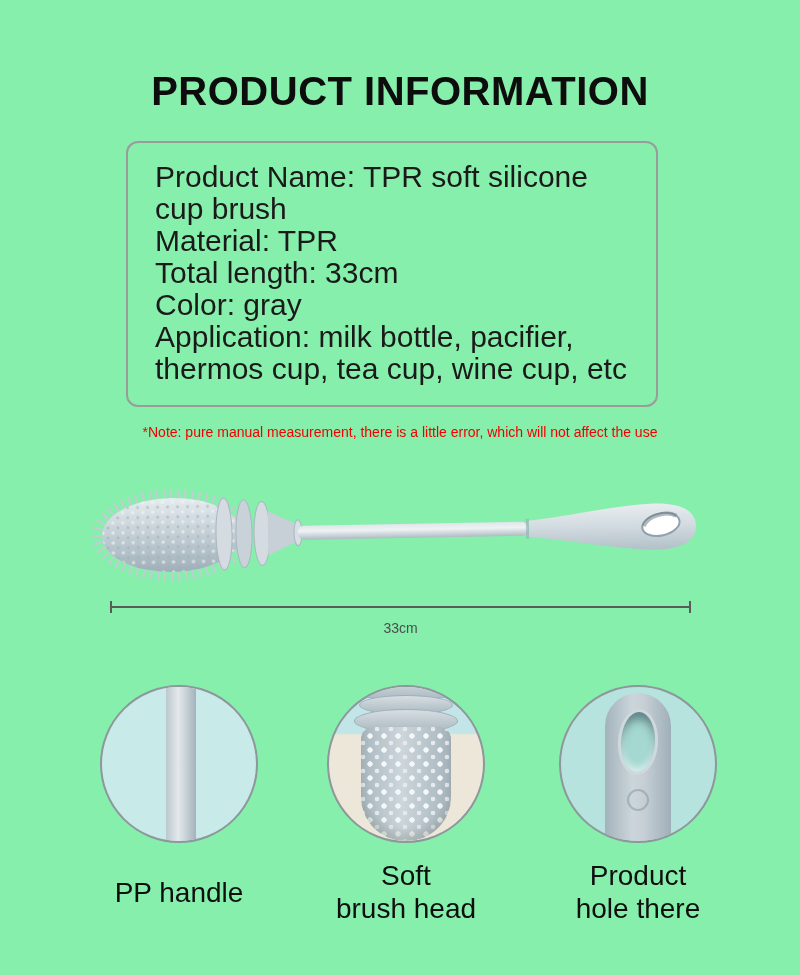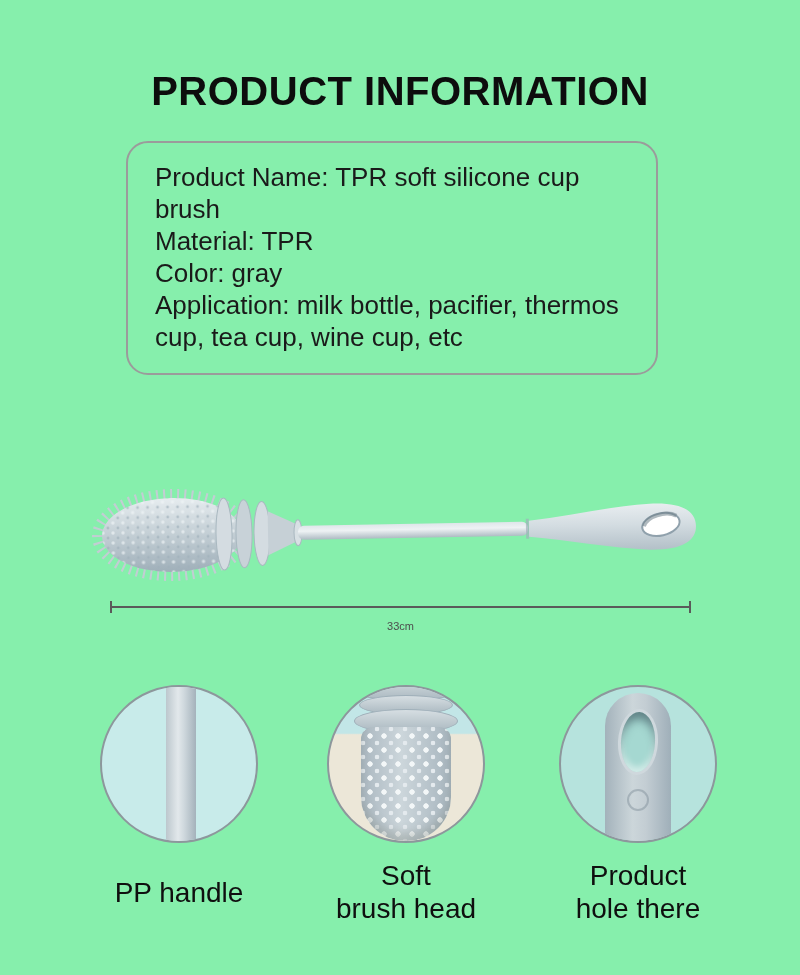--- a/index.html
+++ b/index.html
@@ -7,23 +7,23 @@
     position:relative; width:800px; height:975px; background:#86efac;
     font-family:"Liberation Sans", sans-serif; color:#111; overflow:hidden;
   }
   .title {
     position:absolute; top:42px; left:0; width:100%;
     text-align:center; font-size:40px; font-weight:bold; color:#0d0d0d;
     letter-spacing:0.5px;
   }
   .info-box {
     position:absolute; left:126px; top:141px; width:532px; box-sizing:border-box;
-    border:2px solid #9b9b9b; border-radius:22px;
+    border:2px solid #9b9b9b; border-radius:12px;
     padding:18px 26px 20px 27px;
-    font-size:26px; line-height:32px; color:#1a1a1a;
+    font-size:30px; line-height:32px; color:#1a1a1a;
   }
   .info-line { display:block; }
   .note {
     position:absolute; top:424px; left:0; width:100%;
     text-align:center; font-size:14px; color:#f20000;
   }
   .brush-figure { position:absolute; top:465px; left:0; width:800px; height:140px; }
   .dimension {
     position:absolute; top:601px; left:110px; width:581px; height:50px;
   }
@@ -31,21 +31,21 @@
     position:absolute; top:5px; left:0; width:100%; height:0;
     border-top:2px solid #5a5a5a;
   }
   .dimension .dim-tick {
     position:absolute; top:0; width:2px; height:12px; background:#5a5a5a;
   }
   .dimension .dim-tick.left { left:0; }
   .dimension .dim-tick.right { right:0; }
   .dimension .dim-label {
     position:absolute; top:19px; left:0; width:100%; text-align:center;
-    font-size:11px; color:#4d4d4d;
+    font-size:14px; color:#4d4d4d;
   }
   .feature-col { position:absolute; top:685px; width:220px; }
   .feature-col.c1 { left:69px; }
   .feature-col.c2 { left:296px; }
   .feature-col.c3 { left:528px; }
   .feature-circle {
     position:relative; width:158px; height:158px; margin:0 auto;
     border:2px solid #8d979c; border-radius:50%;
     box-sizing:border-box; overflow:hidden;
   }
@@ -111,24 +111,26 @@
 </head>
 <body>
 
 <div id="page">
 
   <h1 class="title">PRODUCT INFORMATION</h1>
 
   <div class="info-box">
     <span class="info-line">Product Name: TPR soft silicone cup brush</span>
     <span class="info-line">Material: TPR</span>
+    <span class="info-line">Total length: 33cm</span>
     <span class="info-line">Color: gray</span>
     <span class="info-line">Application: milk bottle, pacifier, thermos cup, tea cup, wine cup, etc</span>
   </div>
 
+  <div class="note">*Note: pure manual measurement, there is a little error, which will not affect the use</div>
 
   <div class="brush-figure">
     <svg width="800" height="140" viewBox="0 0 800 140">
       <defs>
         <linearGradient id="gradHead" x1="0" y1="0" x2="0" y2="1">
           <stop offset="0" stop-color="#e6ecef"></stop>
             <stop offset="0.45" stop-color="#c6d1d7"></stop>
             <stop offset="1" stop-color="#9fafb9"></stop>
         </linearGradient>
         <linearGradient id="gradShaft" x1="0" y1="0" x2="0" y2="1">

